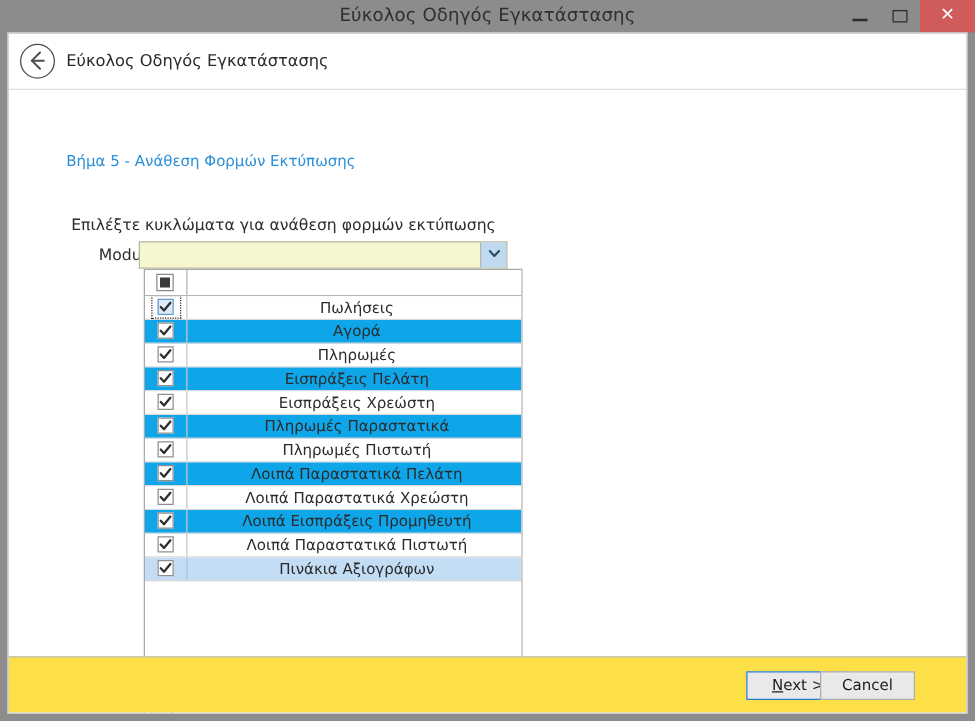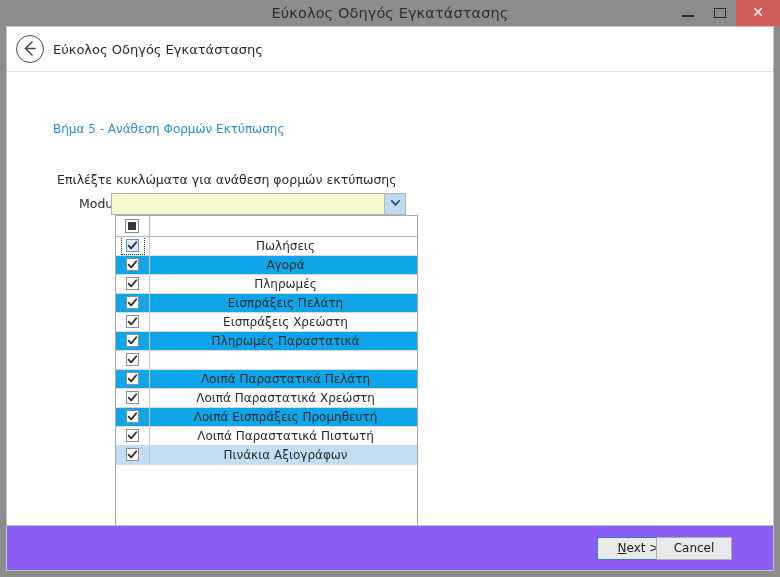--- a/index.html
+++ b/index.html
@@ -290,21 +290,21 @@
     font-size: 11px;
     color: #3a3a3a;
     font-family: "DejaVu Sans", sans-serif;
   }
 
   
   #footer {
     position: absolute;
     left: 0; bottom: 0;
     width: 766px; height: 45px;
-    background: #8b5cf6;
+    background: #fde047;
     border-top: 1px solid #bdbdbd;
     box-sizing: border-box;
   }
   .dlgbtn {
     position: absolute;
     top: 11px;
     height: 23px;
     box-sizing: border-box;
     font-size: 12px;
     color: #1c1c1c;
@@ -439,20 +439,21 @@
               <div class="cell-label">Πληρωμές Παραστατικά</div>
             </div>
             <div class="dd-row odd">
               <div class="cell-check">
                 <span class="cb">
                   <svg width="11" height="11" viewBox="0 0 11 11">
                     <path d="M1.6 5.6 L4.2 8.4 L9.3 2.2" fill="none" stroke="#2e2e2e" stroke-width="1.8" stroke-linecap="round" stroke-linejoin="round"></path>
                   </svg>
                 </span>
               </div>
+              <div class="cell-label">Πληρωμές Πιστωτή</div>
             </div>
             <div class="dd-row even">
               <div class="cell-check">
                 <span class="cb">
                   <svg width="11" height="11" viewBox="0 0 11 11">
                     <path d="M1.6 5.6 L4.2 8.4 L9.3 2.2" fill="none" stroke="#2e2e2e" stroke-width="1.8" stroke-linecap="round" stroke-linejoin="round"></path>
                   </svg>
                 </span>
               </div>
               <div class="cell-label">Λοιπά Παραστατικά Πελάτη</div>

